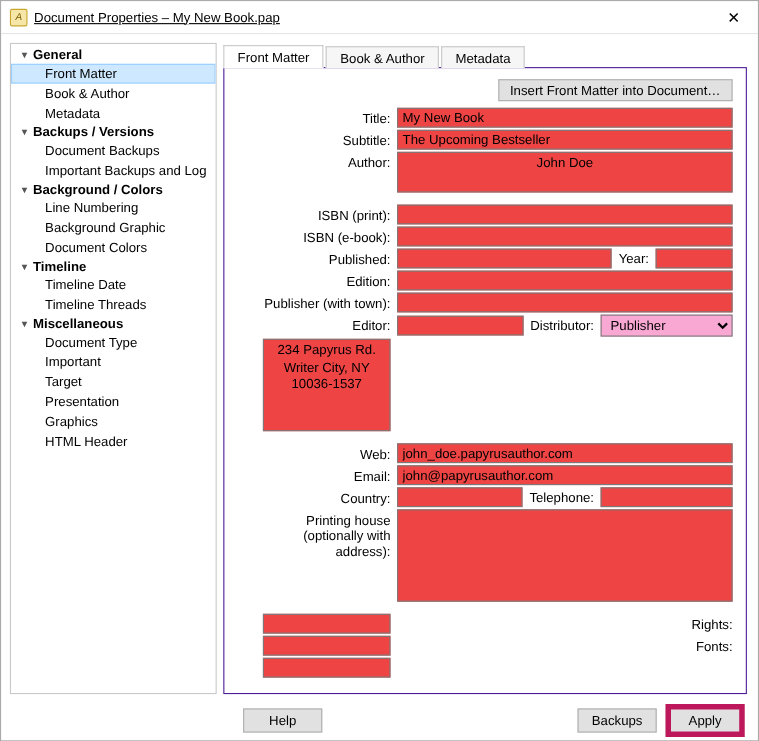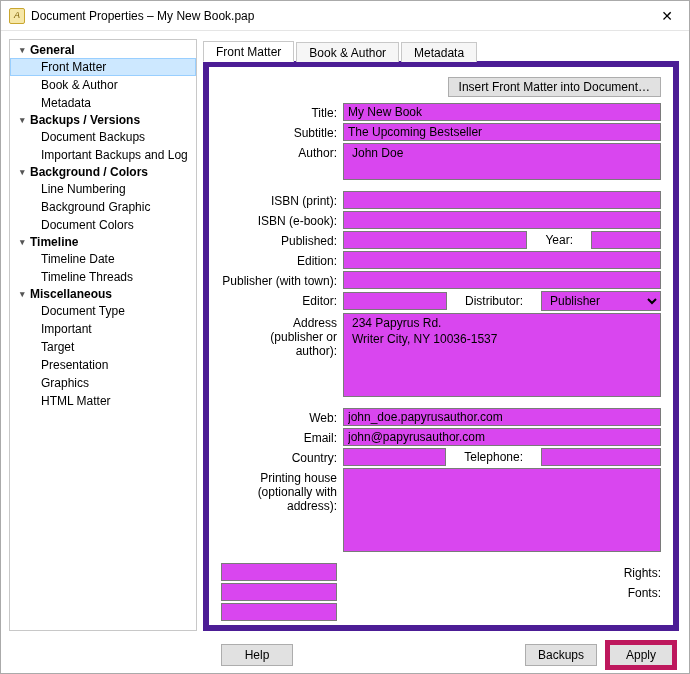--- a/index.html
+++ b/index.html
@@ -1,44 +1,44 @@
 <!DOCTYPE html>
 <html><head>
 <meta charset="utf-8">
 <style>
   * { box-sizing: border-box; }
   html, body { margin:0; padding:0; font-family: "Segoe UI", Tahoma, sans-serif; font-size:12px; color:#000; background:#fff; }
   .window { width:690px; height:674px; border:1px solid #aaa; display:flex; flex-direction:column; background:#fff; }
   .titlebar { height:30px; display:flex; align-items:center; padding:0 0 0 8px; border-bottom:1px solid #e5e5e5; }
   .titlebar .icon { width:16px; height:16px; margin-right:6px; background:#f6e7a8; border:1px solid #c9a62f; border-radius:2px; display:flex; align-items:center; justify-content:center; font-size:9px; font-style:italic; color:#7a5c00; line-height:1;}
-  .titlebar .title { flex:1; font-size:12px; }
+  .titlebar .title { flex:1; font-size:12px;text-decoration:underline; }
   .titlebar .close { width:44px; height:100%; display:flex; align-items:center; justify-content:center; font-size:14px; cursor:default;}
   .body { flex:1; display:flex; padding:8px 10px 6px 8px; gap:6px; overflow:hidden;}
   .sidebar { width:188px; border:1px solid #c8c8c8; background:#fff; overflow:auto; padding:2px 0;}
   .tree-cat { display:flex; align-items:center; padding:1px 4px 1px 10px; font-weight:bold; cursor:default;}
   .tree-cat .arrow { width:10px; font-size:9px; color:#555;}
   .tree-item { padding:1px 4px 1px 30px; cursor:default; border:1px solid transparent;}
   .tree-item.selected { background:#cde8ff; border:1px solid #99cfff;}
   .main { flex:1; display:flex; flex-direction:column;}
   .tabs { display:flex; height:22px; align-items:flex-end;}
   .tab { padding:3px 12px 2px 12px; border:1px solid #c8c8c8; border-bottom:none; background:#f6f6f6; margin-right:2px; font-size:12px; cursor:default; position:relative; top:1px;}
   .tab.active { background:#fff; border-bottom:1px solid #fff; }
-  .tabpane { flex:1; border:6px solid #4c1d95; padding:10px 12px 10px 12px; overflow:auto;}
+  .tabpane { flex:1; border:1px solid #4c1d95; padding:10px 12px 10px 12px; overflow:auto;}
   .topbtn-row { display:flex; justify-content:flex-end; margin-bottom:6px;}
   .btn { border:1px solid #adadad; background:#e1e1e1; padding:2px 10px; font-size:12px; cursor:default;}
   .btn.primary { border:5px solid #be185d; }
-  .form { display:grid; grid-template-columns: 116px 1fr; gap:2px 6px; align-items:start;}
+  .form { display:grid; grid-template-columns: 116px 1fr; gap:2px 6px; align-items:start;margin-left:23px;}
   .lbl { text-align:right; padding-top:3px; white-space:pre-line; font-size:12px;}
   .field input[type=text], .field select, .field textarea {
-    width:100%; border:1px solid #7a7a7a; font-family:inherit; font-size:12px; padding:1px 4px; background:#d946ef;
+    width:100%; border:1px solid #7a7a7a; font-family:inherit; font-size:12px; padding:1px 4px; background:#ef4444;
   }
-  .field textarea { resize:none; line-height:1.3; padding:2px 8px;}
-  .field .row { display:flex; gap:18px; align-items:center;}
+  .field textarea { resize:none; line-height:1.3; padding:2px 8px;text-align:center;}
+  .field .row { display:flex; gap:6px; align-items:center;}
   .field .row .sublbl { white-space:nowrap;}
-  .field select { background:#d946ef; height:20px;}
+  .field select { background:#f9a8d4; height:20px;}
   .footer { height:36px; display:flex; align-items:center; padding:0 12px 0 220px; gap:8px;}
   .footer .spacer { flex:1; }
   .footer .btn { min-width:72px; text-align:center; padding:3px 4px;}
   .gap-sm { height:4px; grid-column:1 / span 2;}
 </style>
 </head>
 <body>
 
 <div class="window">
   <div class="titlebar">
@@ -76,21 +76,21 @@
         <div class="tree-item">Timeline Threads</div>
       <div class="tree-cat">
           <span class="arrow">▾</span>
           <span>Miscellaneous</span>
         </div>
         <div class="tree-item">Document Type</div>
         <div class="tree-item">Important</div>
         <div class="tree-item">Target</div>
         <div class="tree-item">Presentation</div>
         <div class="tree-item">Graphics</div>
-        <div class="tree-item">HTML Matter</div>
+        <div class="tree-item">HTML Header</div>
     </div>
 
     <div class="main">
       <div class="tabs">
         <div class="tab active">Front Matter</div>
         <div class="tab">Book &amp; Author</div>
         <div class="tab">Metadata</div>
       </div>
       <div class="tabpane">
         <div class="topbtn-row">
@@ -132,23 +132,20 @@
 
           <div class="lbl">Editor:</div>
           <div class="field">
               <div class="row">
             <input type="text" style="flex: 1 1 0%;" value="">
             <span class="sublbl">Distributor:</span>
             <select style="width:120px"><option>Publisher</option></select>
           </div>
             </div>
 
-          <div class="lbl">Address
-(publisher or
-author):</div>
           <div class="field"><textarea rows="5" style="">234 Papyrus Rd.
 Writer City, NY 10036-1537</textarea></div>
 
           <div class="gap-sm"></div>
 
           <div class="lbl">Web:</div>
           <div class="field"><input type="text" value="john_doe.papyrusauthor.com" style=""></div>
 
           <div class="lbl">Email:</div>
           <div class="field"><input type="text" value="john@papyrusauthor.com" style=""></div>

